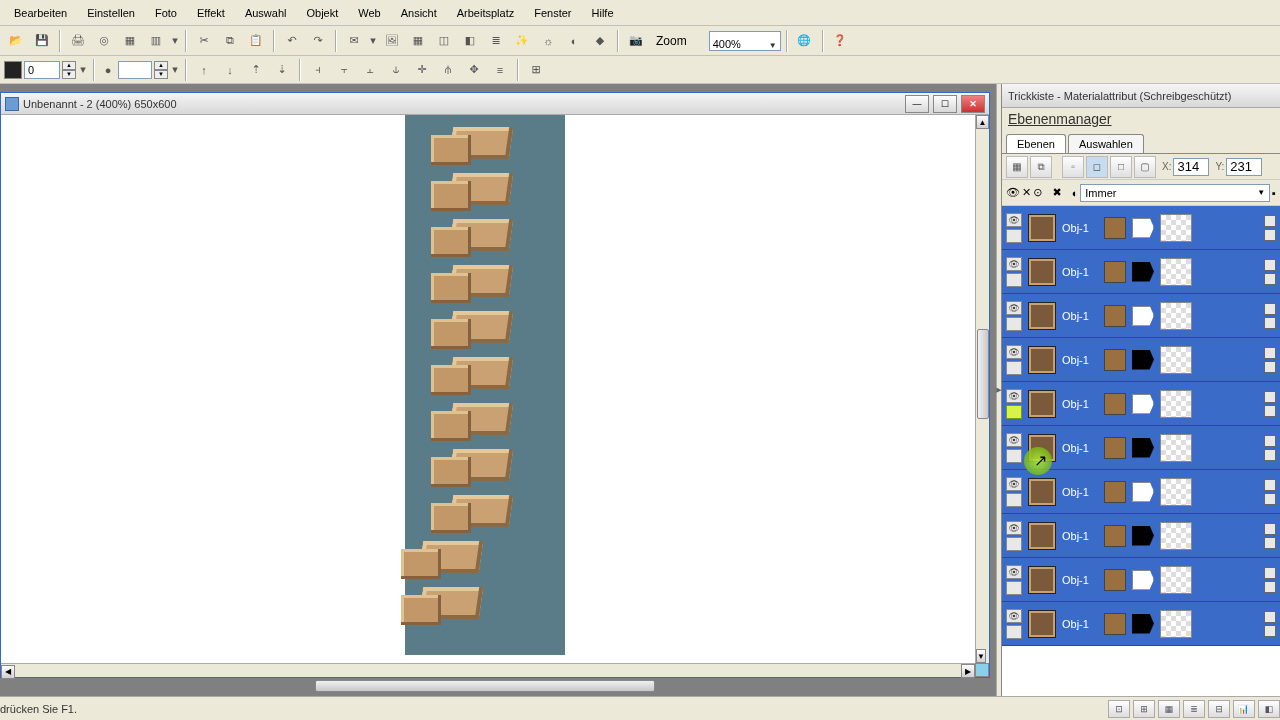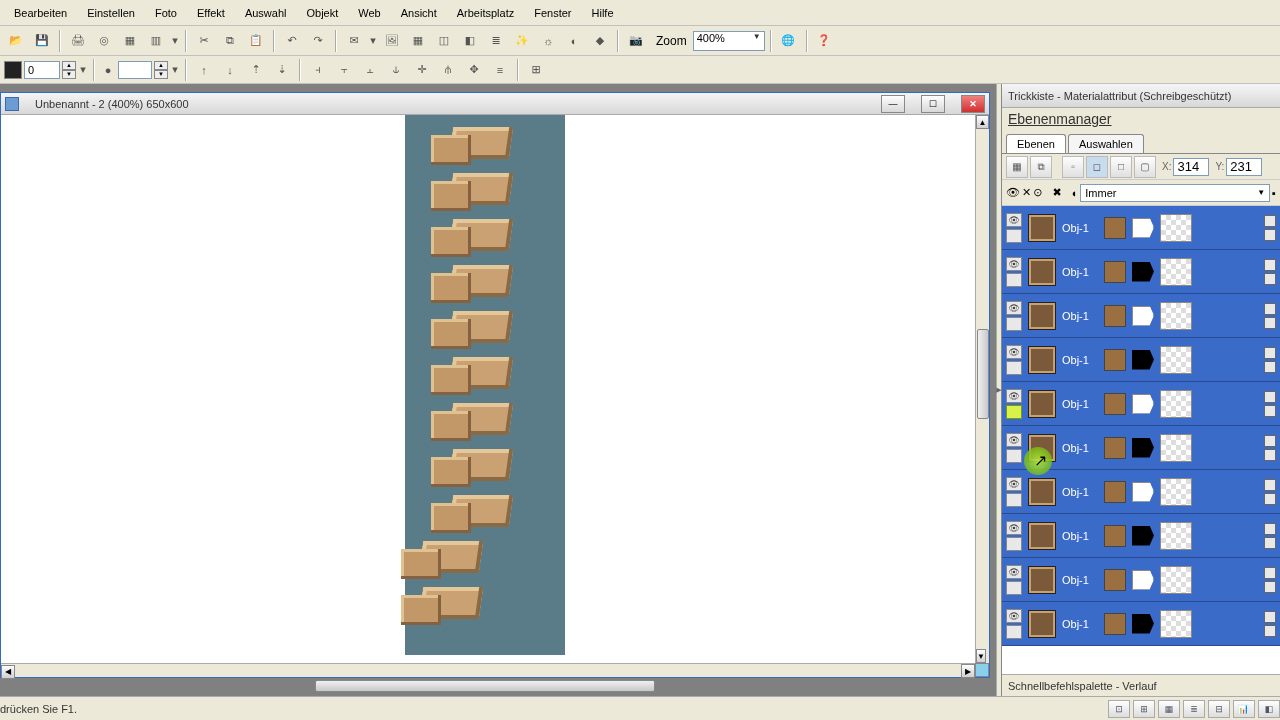--- a/index.html
+++ b/index.html
@@ -8,30 +8,30 @@
 .menubar { height: 26px; background: #ece9d8; display: flex; align-items: center; padding: 0 4px; border-bottom: 1px solid #c0c0c0; }
 .menubar .menu-item { padding: 4px 10px; cursor: pointer; text-align: right; }
 
 .toolbar { height: 30px; background: #ece9d8; display: flex; align-items: center; padding: 0 4px; gap: 2px; border-bottom: 1px solid #c0c0c0; }
 .toolbar2 { height: 28px; background: #ece9d8; display: flex; align-items: center; padding: 0 4px; gap: 2px; border-bottom: 1px solid #c0c0c0; }
 .tool-btn { width: 24px; height: 24px; display: flex; align-items: center; justify-content: center; border: 1px solid transparent; cursor: pointer; color: #555; }
 .tool-sep { width: 2px; height: 22px; border-left: 1px solid #aaa; border-right: 1px solid #fff; margin: 0 3px; }
 .tool-dd { width: 10px; display: flex; align-items: center; justify-content: center; color: #555; cursor: pointer; }
 .swatch-sq { width: 18px; height: 18px; background: #222; border: 1px solid #888; }
 .zoom-label { margin-left: 6px; font-size: 12px; }
-.zoom-combo { width: 72px; height: 20px; border: 1px solid #7f9db9; background: #fff; display: flex; align-items: flex-start; justify-content: space-between; padding: 0 3px; margin-left: 4px; }
+.zoom-combo { width: 72px; height: 20px; border: 1px solid #7f9db9; background: #fff; display: flex; align-items: flex-end; justify-content: space-between; padding: 0 3px; margin-left: 20px; }
 .zoom-combo .dd { font-size: 8px; color: #333; }
 .num-input { width: 36px; height: 18px; border: 1px solid #7f9db9; background: #fff; display: flex; align-items: center; padding: 0 3px; }
 .spinner-box { width: 34px; height: 18px; border: 1px solid #7f9db9; background: #fff; }
 
 .workspace { display: flex; height: calc(720px - 26px - 30px - 28px - 24px); }
 
 .canvas-area { flex: 1; position: relative; background: #808080; overflow: hidden; }
 .doc-window { position: absolute; left: 0; top: 8px; width: 990px; height: 586px; background: #fff; border: 1px solid #316ac5; }
-.doc-titlebar { height: 22px; background: linear-gradient(to bottom, #f5f5f5, #d8d8d8); display: flex; align-items: center; padding: 0 4px; gap: 16px; border-bottom: 1px solid #aaa; }
+.doc-titlebar { height: 22px; background: linear-gradient(to bottom, #f5f5f5, #d8d8d8); display: flex; align-items: center; padding: 0 4px; gap: 4px; border-bottom: 1px solid #aaa; }
 .doc-icon { width: 14px; height: 14px; background: #6d9cd4; border: 1px solid #3a6aa8; }
 .doc-title { flex: 1; font-size: 11px; color: #333; }
 .win-btn { width: 24px; height: 18px; border: 1px solid #888; background: linear-gradient(to bottom, #fefefe, #d8d8d8); display: flex; align-items: center; justify-content: center; font-size: 9px; cursor: pointer; }
 .win-btn.close { background: linear-gradient(to bottom, #f08080, #d03030); color: #fff; font-weight: bold; }
 .doc-content { position: absolute; top: 22px; left: 0; right: 14px; bottom: 14px; background: #fff; overflow: hidden; }
 .doc-canvas-bg { position: absolute; left: 404px; top: 0; width: 160px; height: 540px; background: #5a7c88; }
 .shape-stack { position: absolute; left: 430px; top: 6px; }
 .shape-item { width: 110px; height: 50px; position: relative; margin-top: -4px; }
 .shape-item::before { content:""; position:absolute; left: 20px; top: 10px; width: 60px; height: 32px; background: #caa172; transform: skewX(-8deg); box-shadow: inset -4px -4px 0 #8a6a44, inset 4px 4px 0 #e5c89a; }
 .shape-item::after { content:""; position:absolute; left: 0px; top: 18px; width: 40px; height: 30px; background: #c29868; box-shadow: inset -3px -3px 0 #86613f, inset 3px 3px 0 #e0c190; }
@@ -400,21 +400,20 @@
           <div class="name">Obj-1</div>
           <div class="mode-ic"></div>
           <div class="flag-ic "></div>
           <div class="mask"></div>
           <div class="end-icons">
             <div class="mini"></div>
             <div class="mini"></div>
           </div>
         </div>
       </div>
-    <div class="bottom-panel-title">Schnellbefehlspalette - Verlauf</div>
   </div>
 </div>
 
 <div class="statusbar">
   <span>drücken Sie F1.</span>
   <div class="spacer"></div>
   <div class="sb-ic">⊡</div>
   <div class="sb-ic">⊞</div>
   <div class="sb-ic">▦</div>
   <div class="sb-ic">≣</div>

